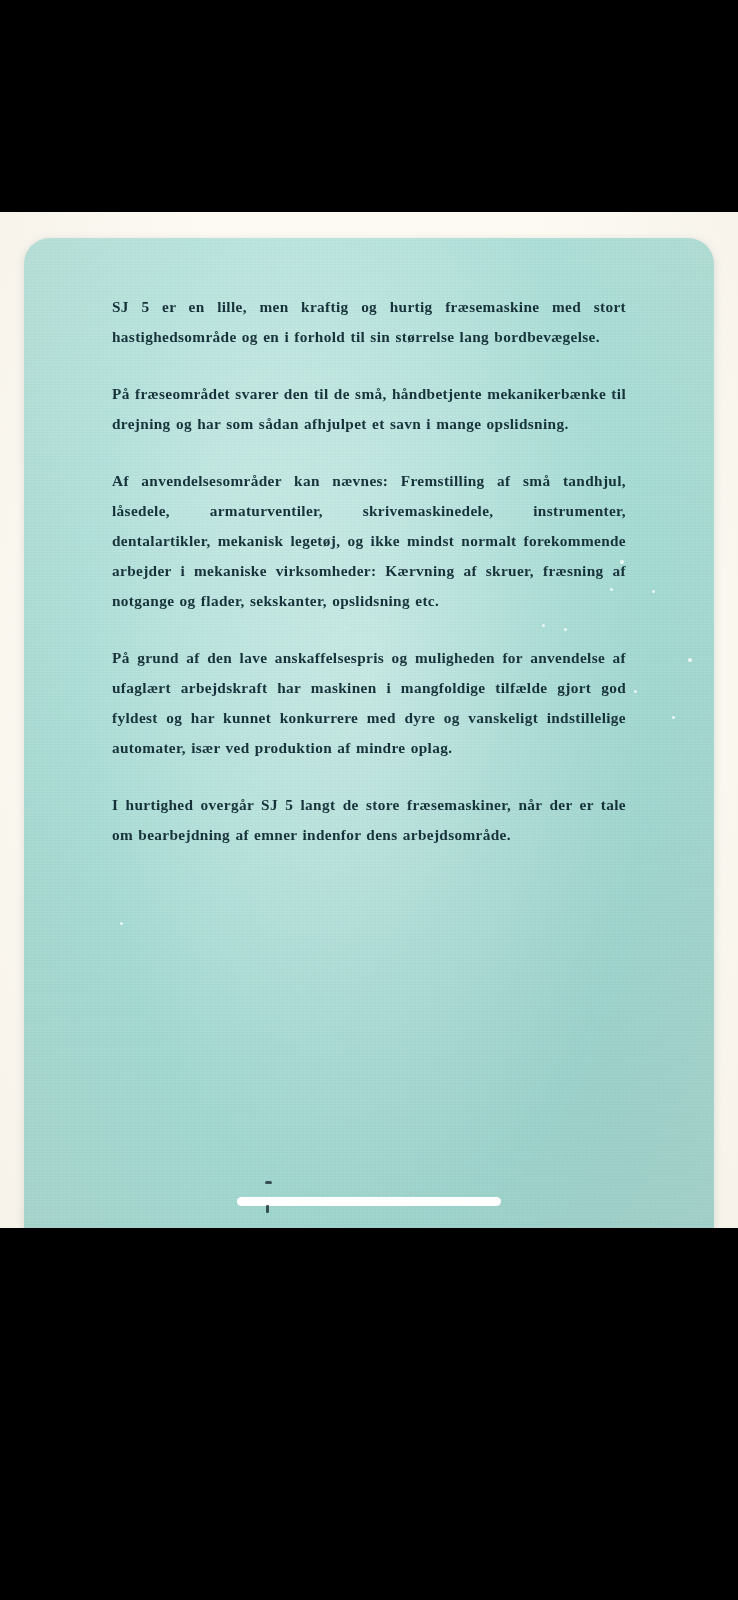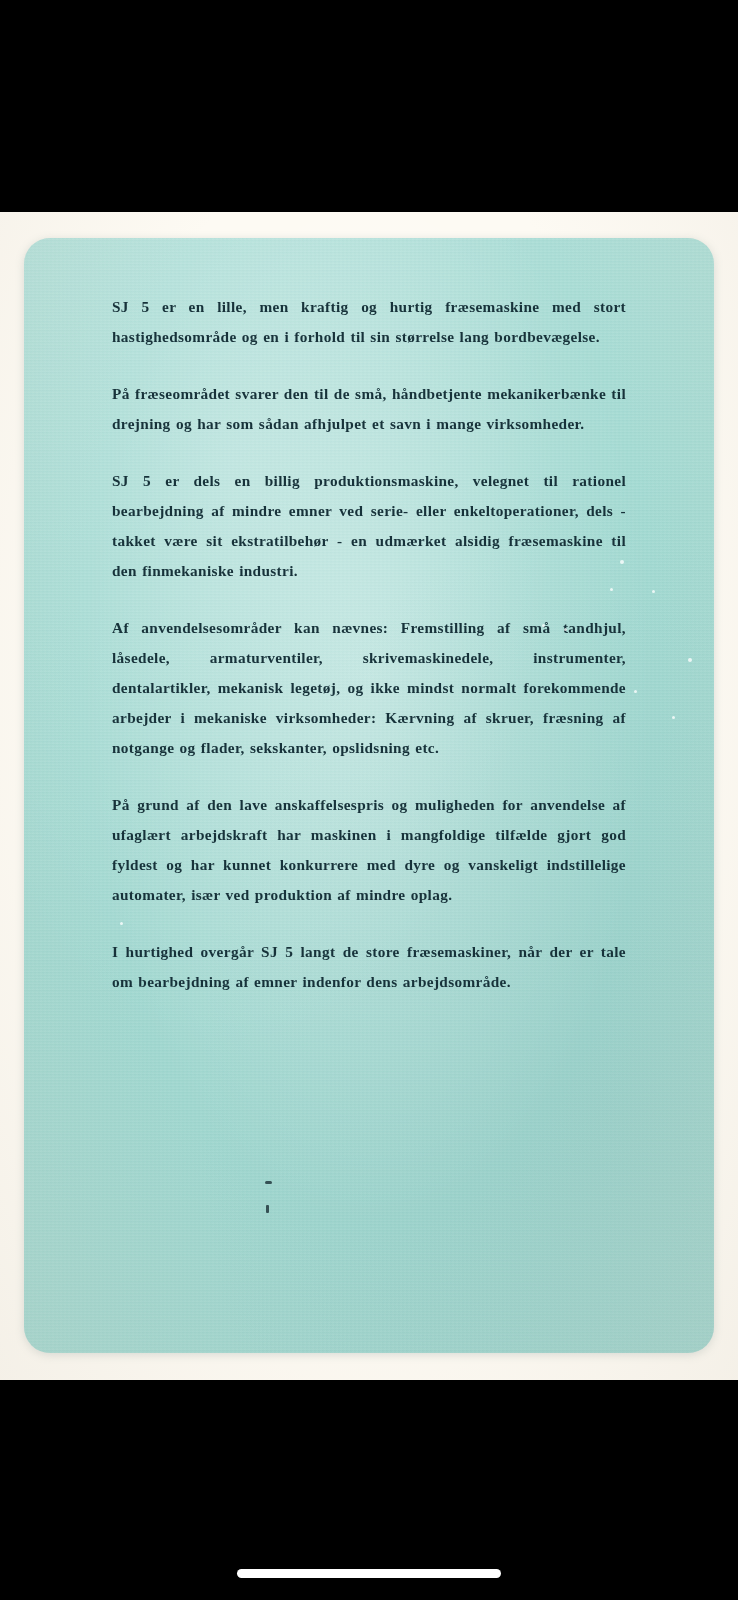--- a/index.html
+++ b/index.html
@@ -5,21 +5,21 @@
 <style>
   html, body {
     margin: 0;
     padding: 0;
     background: #000000;
   }
 
   #screen {
     position: relative;
     width: 738px;
-    height: 1600px;
+    height: 1228px;
     background: #000000;
     overflow: hidden;
     font-family: "Liberation Serif", "DejaVu Serif", serif;
   }
 
   
   #photo-area {
     position: absolute;
     left: 0;
     top: 212px;
@@ -149,22 +149,21 @@
       <div class="speck light" style="left:664px; top:420px; width:4px; height:4px;"></div>
       <div class="speck light" style="left:610px; top:452px; width:3px; height:3px;"></div>
       <div class="speck light" style="left:648px; top:478px; width:3px; height:3px;"></div>
       <div class="speck light" style="left:586px; top:350px; width:3px; height:3px;"></div>
       <div class="speck light" style="left:96px;  top:684px; width:3px; height:3px;"></div>
       <div class="speck dark" style="left:241px; top:943px; width:7px; height:3px; border-radius:2px;"></div>
       <div class="speck dark" style="left:242px; top:967px; width:3px; height:8px; border-radius:1px;"></div>
 
       <div id="text-block">
         <p class="para">SJ 5 er en lille, men kraftig og hurtig fræsemaskine med stort hastighedsområde og en i forhold til sin størrelse lang bordbevægelse.</p>
-        <p class="para">På fræseområdet svarer den til de små, håndbetjente mekanikerbænke til drejning og har som sådan afhjulpet et savn i mange virksomheder.</p>
-        <p class="para">SJ 5 er dels en billig produktionsmaskine, velegnet til rationel bearbejdning af mindre emner ved serie- eller enkeltoperationer, dels - takket være sit ekstratilbehør - en udmærket alsidig fræsemaskine til den finmekaniske industri.</p>
+        <p class="para">På fræseområdet svarer den til de små, håndbetjente mekanikerbænke til drejning og har som sådan afhjulpet et savn i mange opslidsning.</p>
         <p class="para">Af anvendelsesområder kan nævnes: Fremstilling af små tandhjul, låsedele, armaturventiler, skrivemaskinedele, instrumenter, dentalartikler, mekanisk legetøj, og ikke mindst normalt forekommende arbejder i mekaniske virksomheder: Kærvning af skruer, fræsning af notgange og flader, sekskanter, opslidsning etc.</p>
         <p class="para">På grund af den lave anskaffelsespris og muligheden for anvendelse af ufaglært arbejdskraft har maskinen i mangfoldige tilfælde gjort god fyldest og har kunnet konkurrere med dyre og vanskeligt indstillelige automater, især ved produktion af mindre oplag.</p>
         <p class="para">I hurtighed overgår SJ 5 langt de store fræsemaskiner, når der er tale om bearbejdning af emner indenfor dens arbejdsområde.</p>
       </div>
     </div>
 
   </div>
 
   <div id="home-indicator"></div>
 

